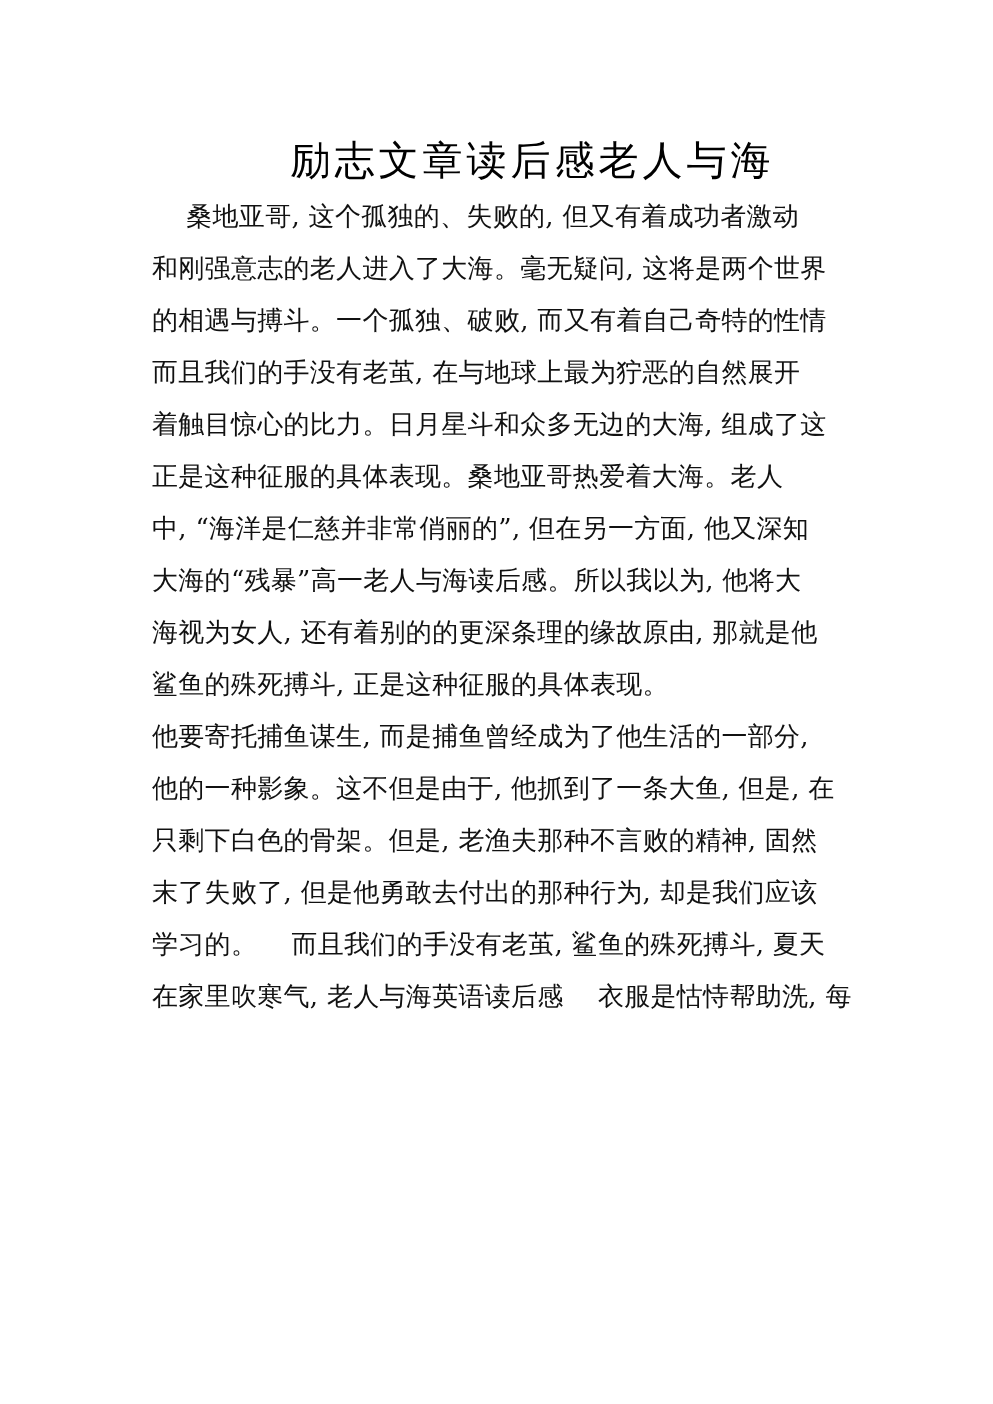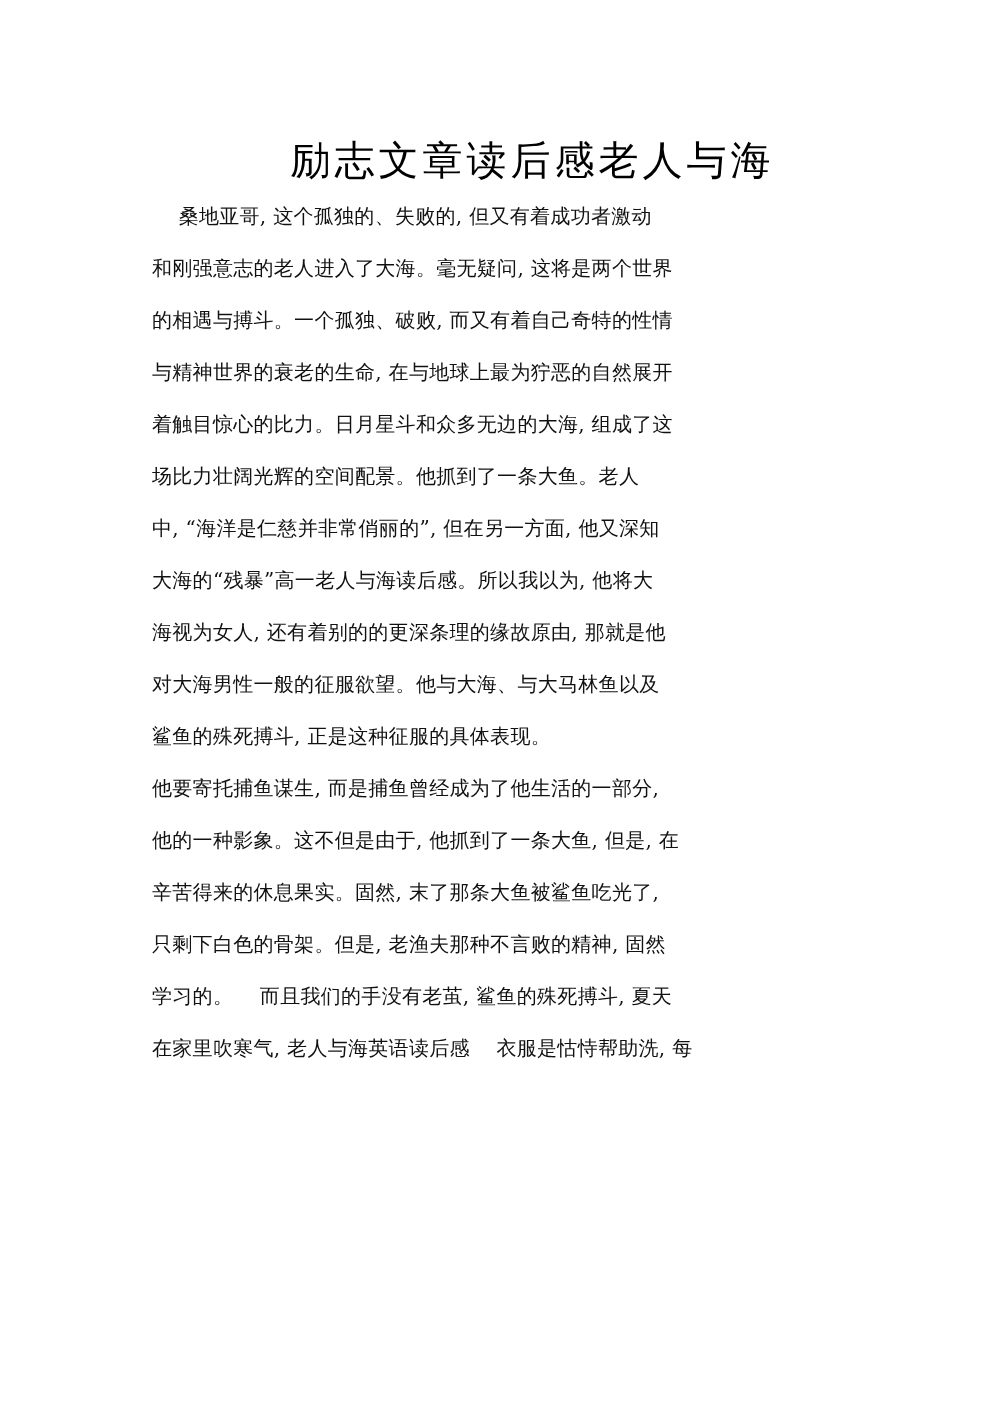--- a/index.html
+++ b/index.html
@@ -39,44 +39,43 @@
     .body-text {
       position: absolute;
       left: 152px;
       top: 190px;
       width: 700px;
     }
     .line {
       display: block;
       height: 52px;
       line-height: 52px;
-      font-size: 20px;
+      font-size: 26px;
       white-space: pre;
       letter-spacing: 0.3px;
       color: #111;
     }
   </style>
 </head>
 <body>
 
 <div class="page">
   <h1 class="title">励志文章读后感老人与海</h1>
 
   <div class="body-text">
     <span class="line">    桑地亚哥, 这个孤独的、失败的, 但又有着成功者激动</span>
     <span class="line">和刚强意志的老人进入了大海。毫无疑问, 这将是两个世界</span>
     <span class="line">的相遇与搏斗。一个孤独、破败, 而又有着自己奇特的性情</span>
-    <span class="line">与精神世界的衰老的生命, 在与地球上最为狞恶的自然展开</span>
+    <span class="line">而且我们的手没有老茧, 在与地球上最为狞恶的自然展开</span>
     <span class="line">着触目惊心的比力。日月星斗和众多无边的大海, 组成了这</span>
-    <span class="line">场比力壮阔光辉的空间配景。他抓到了一条大鱼。老人</span>
+    <span class="line">正是这种征服的具体表现。桑地亚哥热爱着大海。老人</span>
     <span class="line">中, “海洋是仁慈并非常俏丽的”, 但在另一方面, 他又深知</span>
     <span class="line">大海的“残暴”高一老人与海读后感。所以我以为, 他将大</span>
     <span class="line">海视为女人, 还有着别的的更深条理的缘故原由, 那就是他</span>
-    <span class="line">对大海男性一般的征服欲望。他与大海、与大马林鱼以及</span>
     <span class="line">鲨鱼的殊死搏斗, 正是这种征服的具体表现。</span>
     <span class="line">他要寄托捕鱼谋生, 而是捕鱼曾经成为了他生活的一部分,</span>
     <span class="line">他的一种影象。这不但是由于, 他抓到了一条大鱼, 但是, 在</span>
-    <span class="line">辛苦得来的休息果实。固然, 末了那条大鱼被鲨鱼吃光了,</span>
     <span class="line">只剩下白色的骨架。但是, 老渔夫那种不言败的精神, 固然</span>
+    <span class="line">末了失败了, 但是他勇敢去付出的那种行为, 却是我们应该</span>
     <span class="line">学习的。    而且我们的手没有老茧, 鲨鱼的殊死搏斗, 夏天</span>
     <span class="line">在家里吹寒气, 老人与海英语读后感    衣服是怙恃帮助洗, 每</span>
   </div>
 </div>
 
 </body></html>

